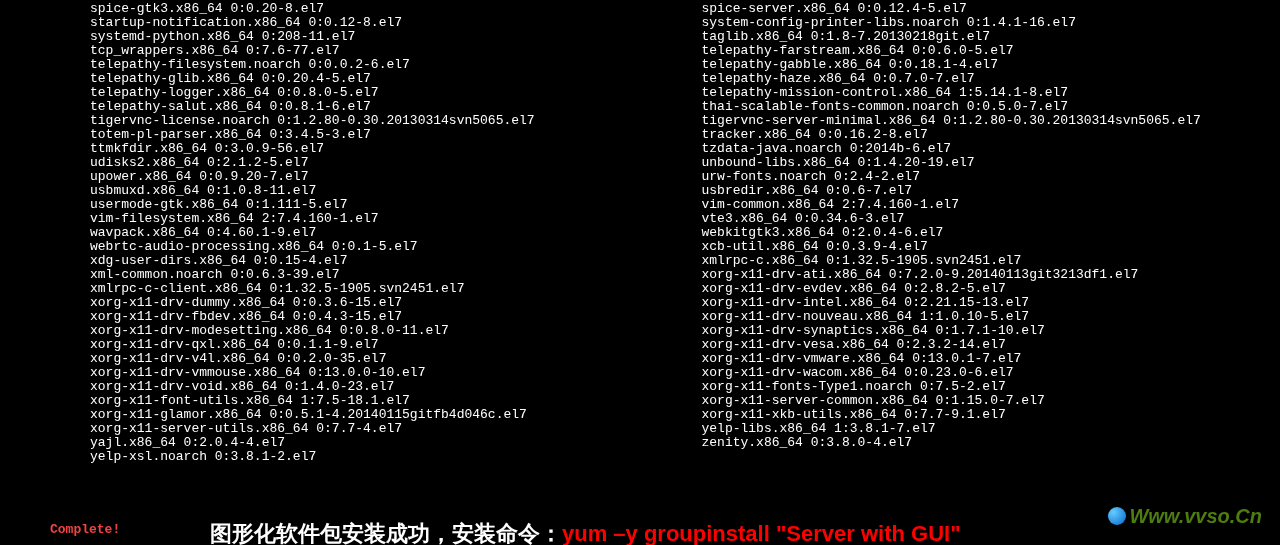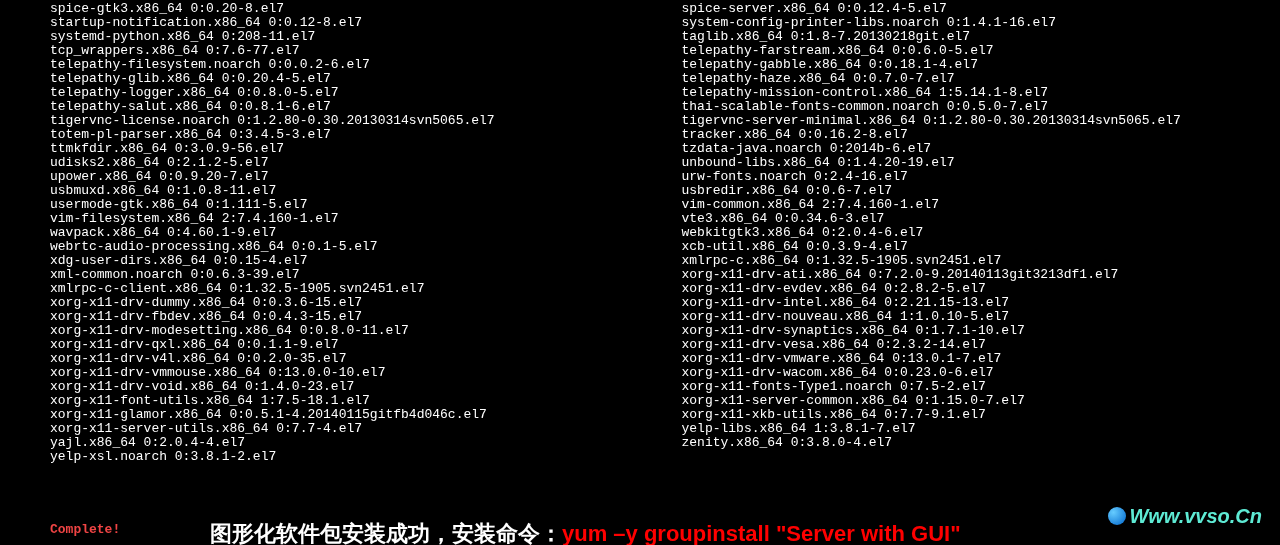--- a/index.html
+++ b/index.html
@@ -11,20 +11,21 @@
     line-height: 14px;
     width: 1280px;
     height: 545px;
     overflow: hidden;
     position: relative;
   }
   .terminal {
     padding: 2px 0 0 50px;
     display: flex;
     gap: 33px;
+    margin-left: 40px;
   }
   .col { flex: 1; white-space: nowrap; }
   .col div { height: 14px; }
   .complete {
     position: absolute;
     bottom: 8px;
     left: 50px;
     font-weight: bold;
     color: #ef4444;
     font-size: 13px;
@@ -41,21 +42,21 @@
   }
   .caption .cmd { color: #ff0000; }
   .watermark {
     position: absolute;
     right: 18px;
     bottom: 20px;
     font-family: Arial, sans-serif;
     font-size: 20px;
     font-weight: bold;
     font-style: italic;
-    color: #5eead4;
+    color: #4d7c0f;
     text-shadow: 1px 1px 3px rgba(0,0,0,0.8);
   }
   .watermark::before {
     content: "";
     display: inline-block;
     width: 18px;
     height: 18px;
     background: radial-gradient(circle at 30% 30%, #6cf, #06c);
     border-radius: 50%;
     margin-right: 3px;
@@ -107,21 +108,21 @@
       <div>taglib.x86_64 0:1.8-7.20130218git.el7</div>
       <div>telepathy-farstream.x86_64 0:0.6.0-5.el7</div>
       <div>telepathy-gabble.x86_64 0:0.18.1-4.el7</div>
       <div>telepathy-haze.x86_64 0:0.7.0-7.el7</div>
       <div>telepathy-mission-control.x86_64 1:5.14.1-8.el7</div>
       <div>thai-scalable-fonts-common.noarch 0:0.5.0-7.el7</div>
       <div>tigervnc-server-minimal.x86_64 0:1.2.80-0.30.20130314svn5065.el7</div>
       <div>tracker.x86_64 0:0.16.2-8.el7</div>
       <div>tzdata-java.noarch 0:2014b-6.el7</div>
       <div>unbound-libs.x86_64 0:1.4.20-19.el7</div>
-      <div>urw-fonts.noarch 0:2.4-16.el7</div>
+      <div>urw-fonts.noarch 0:2.4-2.el7</div>
       <div>usbredir.x86_64 0:0.6-7.el7</div>
       <div>vim-common.x86_64 2:7.4.160-1.el7</div>
       <div>vte3.x86_64 0:0.34.6-3.el7</div>
       <div>webkitgtk3.x86_64 0:2.0.4-6.el7</div>
       <div>xcb-util.x86_64 0:0.3.9-4.el7</div>
       <div>xmlrpc-c.x86_64 0:1.32.5-1905.svn2451.el7</div>
       <div>xorg-x11-drv-ati.x86_64 0:7.2.0-9.20140113git3213df1.el7</div>
       <div>xorg-x11-drv-evdev.x86_64 0:2.8.2-5.el7</div>
       <div>xorg-x11-drv-intel.x86_64 0:2.21.15-13.el7</div>
       <div>xorg-x11-drv-nouveau.x86_64 1:1.0.10-5.el7</div>

